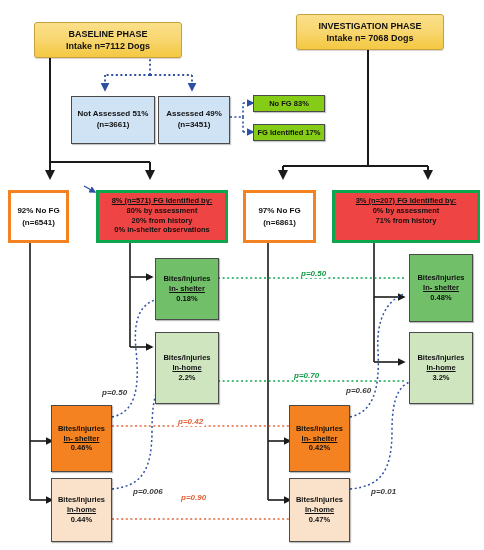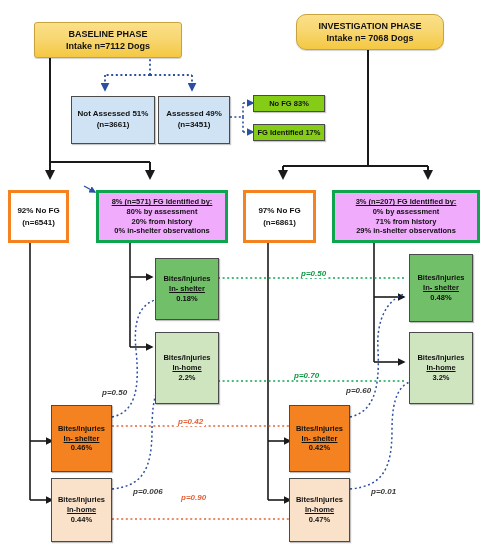--- a/index.html
+++ b/index.html
@@ -26,22 +26,22 @@
     background:#84cc16;border:1.5px solid #4a4a4a;
     font-weight:bold;font-size:7.5px;color:#111;
     box-shadow:1px 1px 1px rgba(0,0,0,.22);
   }
 
   
   .noFG{background:#fff;border:3px solid #F58220;
         font-weight:bold;font-size:8px;color:#111;line-height:1.4;}
 
   
-  .fgIdent{background:#f0abfc;border:3px solid #0DA64F;
-           align-items:flex-start;justify-content:center;padding:13px 4px;}
+  .fgIdent{background:#ef4444;border:3px solid #0DA64F;
+           align-items:flex-start;justify-content:flex-start;padding:3px 4px;}
   .fgIdent .hdr{font-weight:bold;font-size:7.5px;text-decoration:underline;
                 color:#111;width:100%;text-align:center;margin-bottom:1px;}
   .fgIdent .li{font-weight:bold;font-size:7.5px;color:#111;width:100%;
                text-align:center;line-height:1.28;}
 
   
   .outcome{border:1.5px solid #4a4a4a;box-shadow:1px 1px 1px rgba(0,0,0,.25);
            font-weight:bold;font-size:7.5px;color:#111;line-height:1.3;}
   .outcome .u{text-decoration:underline;}
   .c-green-dark{background:#72bf6a;}
@@ -129,21 +129,21 @@
 
     <path d="M 350 417 C 373 412 380 390 378 350 C 376 318 388 300 404 294" stroke="#2b4fa2" stroke-width="1.5" fill="none" stroke-dasharray="2,2.6"></path>
     <path d="M 350 489 C 382 486 392 470 392 430 C 392 396 400 385 412 381" stroke="#2b4fa2" stroke-width="1.5" fill="none" stroke-dasharray="2,2.6"></path>
   </svg>
 
   <div class="box phase" style="left:34px;top:22px;width:148px;height:36px;">
     <div>BASELINE PHASE</div>
     <div>Intake n=7112 Dogs</div>
   </div>
 
-  <div class="box phase" style="left:296px;top:14px;width:148px;height:36px;border-radius:10px;">
+  <div class="box phase" style="left:296px;top:14px;width:148px;height:36px;">
     <div>INVESTIGATION PHASE</div>
     <div>Intake n= 7068 Dogs</div>
   </div>
 
   <div class="box blue" style="left:71px;top:96px;width:84px;height:48px;">
     <div>Not Assessed 51%</div>
     <div>(n=3661)</div>
   </div>
 
   <div class="box blue" style="left:158px;top:96px;width:72px;height:48px;">
@@ -173,21 +173,20 @@
     <div class="hdr">8% (n=571) FG Identified by:</div>
     <div class="li">80% by assessment</div>
     <div class="li">20% from history</div>
     <div class="li">0% in-shelter observations</div>
   </div>
 
   <div class="box fgIdent" style="left:332px;top:190px;width:148px;height:53px;">
     <div class="hdr">3% (n=207) FG Identified by:</div>
     <div class="li">0% by assessment</div>
     <div class="li">71% from history</div>
-    <div class="li">29% in-shelter observations</div>
   </div>
 
   <div class="box outcome c-green-dark" style="left:155px;top:258px;width:64px;height:62px;">
     <div>Bites/Injuries</div>
     <div class="u">In- shelter</div>
     <div>0.18%</div>
   </div>
 
   <div class="box outcome c-green-light" style="left:155px;top:332px;width:64px;height:72px;">
     <div>Bites/Injuries</div>

